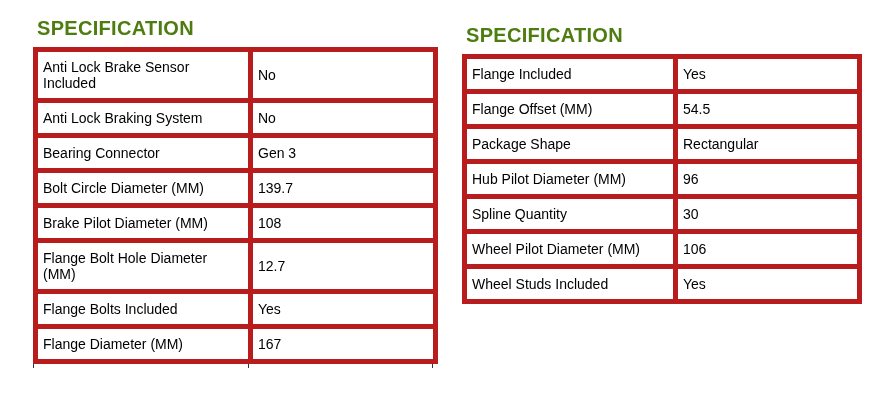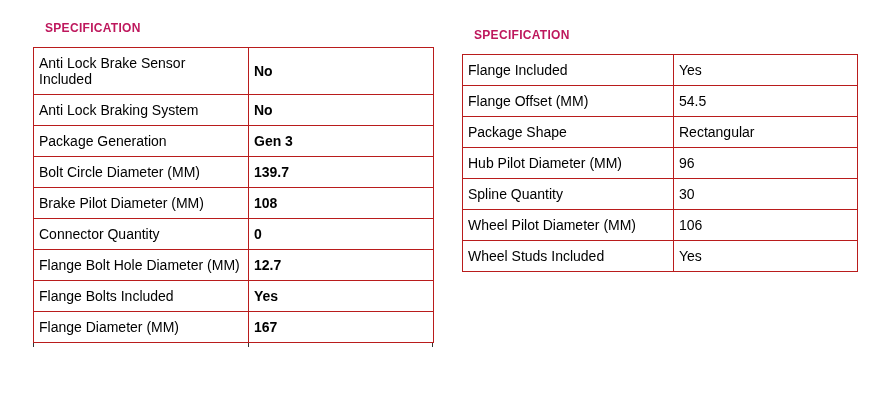--- a/index.html
+++ b/index.html
@@ -11,44 +11,44 @@
     width: 893px;
     height: 417px;
     position: relative;
     overflow: hidden;
     font-family: "Liberation Sans", sans-serif;
   }
   .spec-block {
     position: absolute;
   }
   .spec-title {
-    color: #be185d;
-    font-size: 12px;
+    color: #4d7c0f;
+    font-size: 20px;
     line-height: 21px;
     font-weight: bold;
     letter-spacing: 0.3px;
-    margin: 0 0 8px 12px;
+    margin: 0 0 8px 4px;
   }
   table.spec-table {
     border-collapse: collapse;
     table-layout: fixed;
   }
   table.spec-table td {
     box-sizing: border-box;
-    border: 1px solid #b91c1c;
+    border: 5px solid #b91c1c;
     font-size: 14px;
     line-height: 16px;
     color: #000000;
     vertical-align: middle;
     padding: 7px 6px 7px 5px;
     overflow: hidden;
   }
   .panel-left table.spec-table { width: 400px; }
   .panel-left td.label-cell { width: 215px; }
-  .panel-left td.value-cell { width: 185px; font-weight: bold; }
+  .panel-left td.value-cell { width: 185px; }
   .panel-right table.spec-table { width: 395px; }
   .panel-right td.label-cell { width: 211px; margin-left: 17px; }
   .panel-right td.value-cell { width: 184px; }
 
   
   .row-stub {
     box-sizing: border-box;
     width: 400px;
     height: 4px;
     border-left: 1px solid #333333;
@@ -73,34 +73,30 @@
     <tbody>
         <tr>
         <td class="label-cell">Anti Lock Brake Sensor Included</td>
         <td class="value-cell">No</td>
       </tr>
         <tr>
         <td class="label-cell">Anti Lock Braking System</td>
         <td class="value-cell">No</td>
       </tr>
         <tr>
-        <td class="label-cell">Package Generation</td>
+        <td class="label-cell">Bearing Connector</td>
         <td class="value-cell">Gen 3</td>
       </tr>
         <tr>
         <td class="label-cell">Bolt Circle Diameter (MM)</td>
         <td class="value-cell">139.7</td>
       </tr>
         <tr>
         <td class="label-cell">Brake Pilot Diameter (MM)</td>
         <td class="value-cell">108</td>
-      </tr>
-        <tr>
-        <td class="label-cell">Connector Quantity</td>
-        <td class="value-cell">0</td>
       </tr>
         <tr>
         <td class="label-cell">Flange Bolt Hole Diameter (MM)</td>
         <td class="value-cell">12.7</td>
       </tr>
         <tr>
         <td class="label-cell">Flange Bolts Included</td>
         <td class="value-cell">Yes</td>
       </tr>
         <tr>

